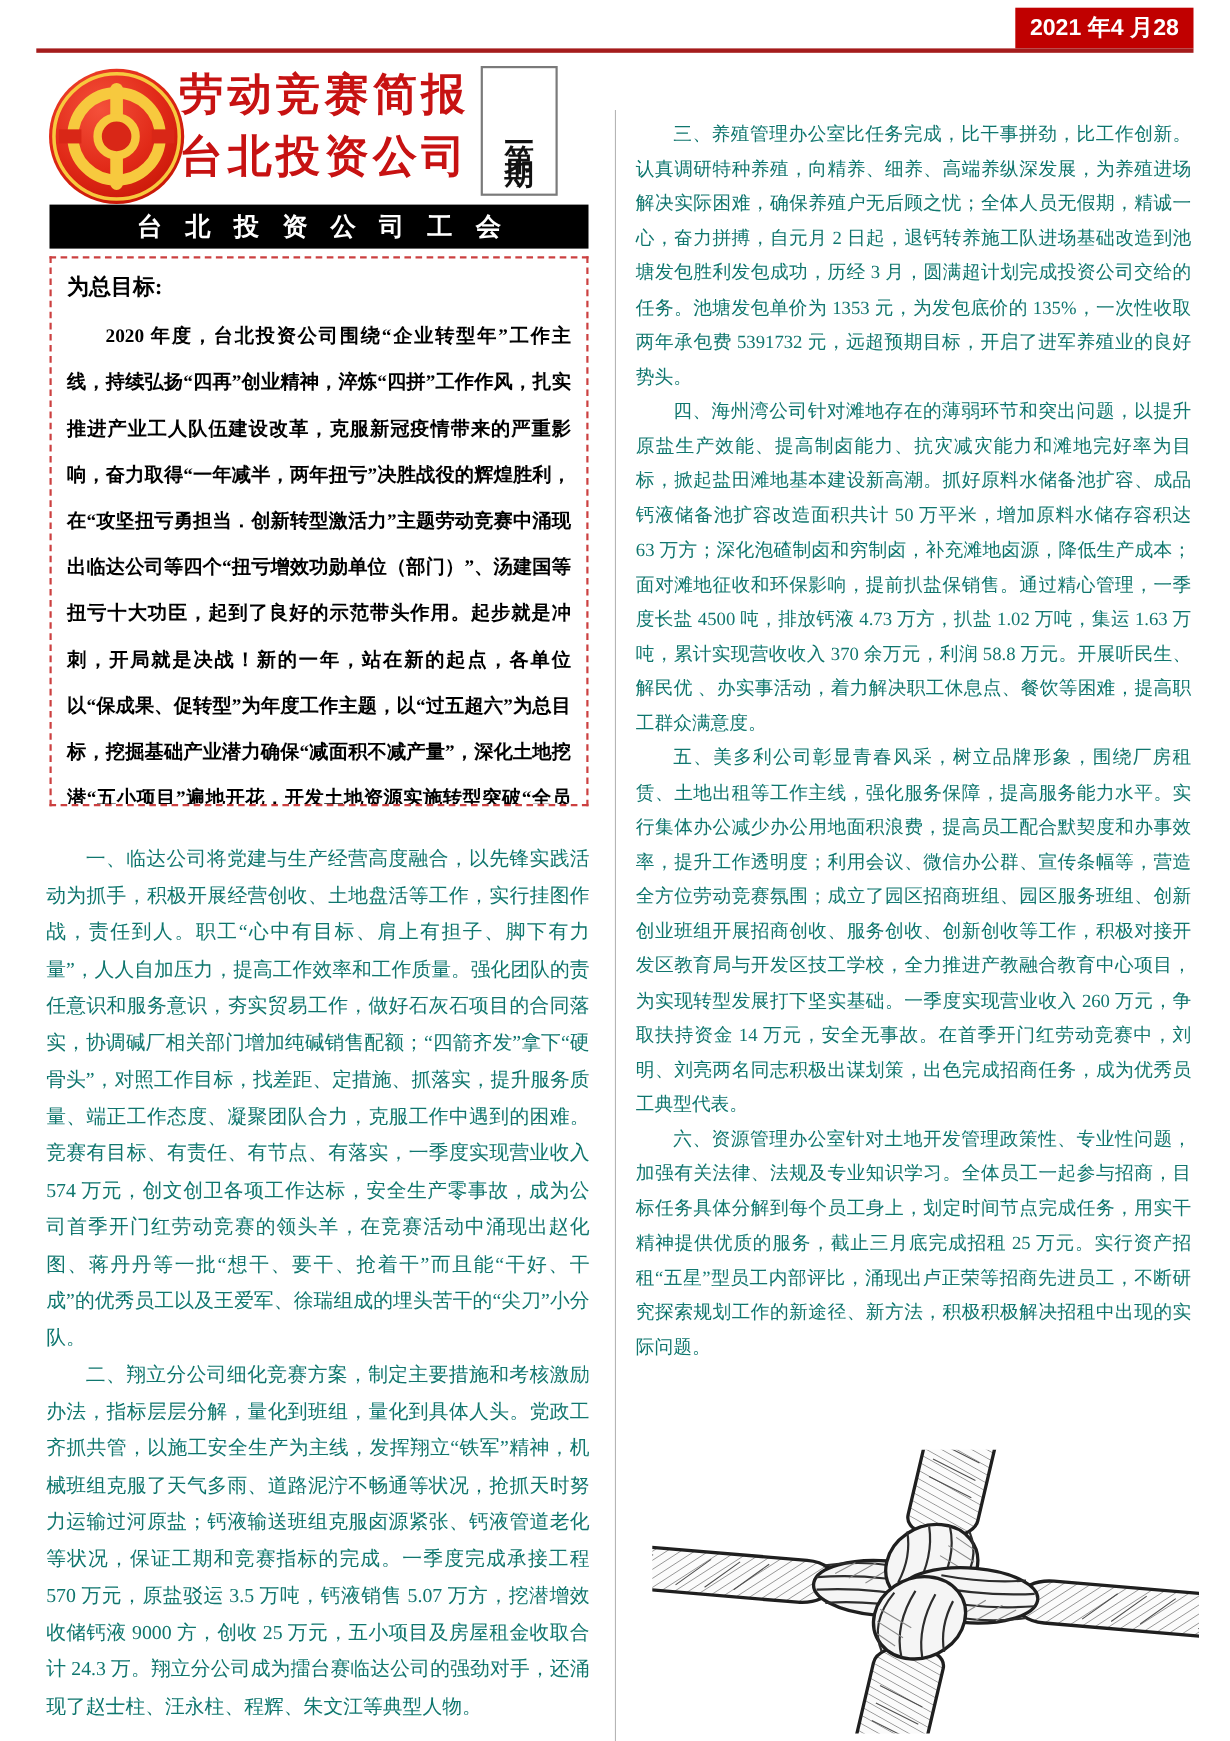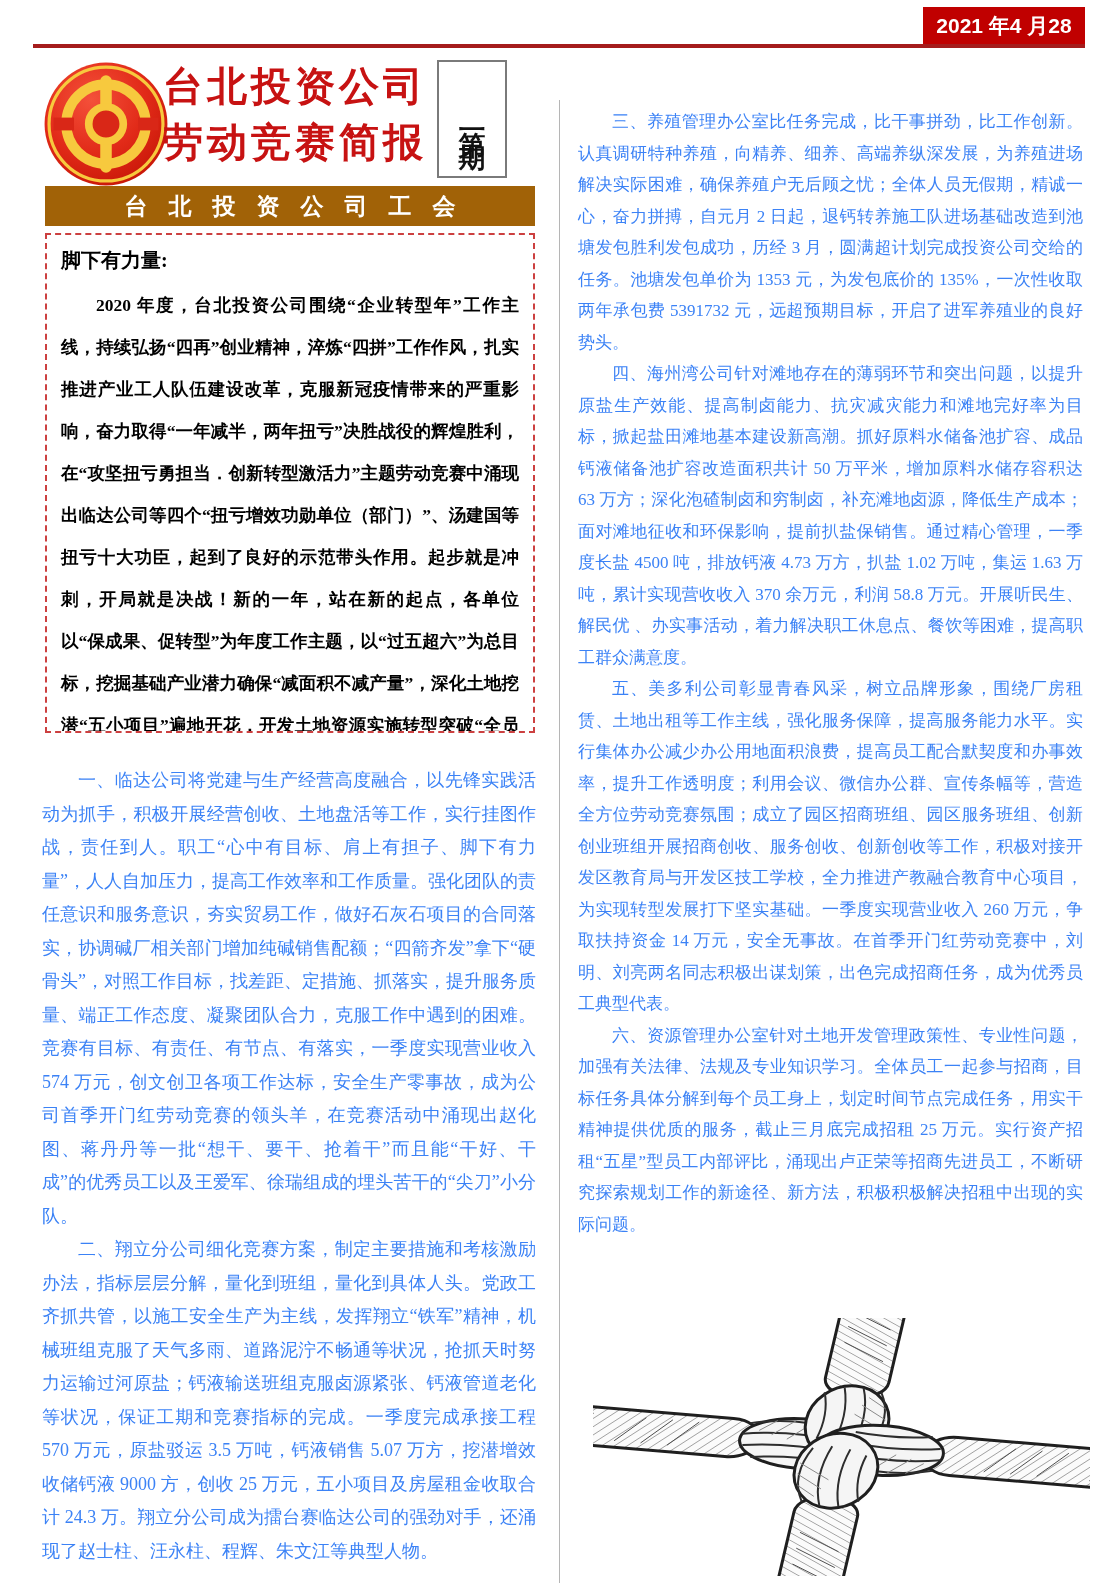--- a/index.html
+++ b/index.html
@@ -31,21 +31,21 @@
     border:2px solid #7a7a7a;background:#fff;
     display:flex;align-items:center;justify-content:center;
   }
   .issue-label{
     writing-mode:vertical-rl;text-orientation:upright;
     font-family:"Liberation Sans","DejaVu Sans",sans-serif;
     font-weight:900;font-size:27px;letter-spacing:6px;color:#111;
   }
   .union-banner{
     position:absolute;left:45px;top:186px;width:490px;height:40px;
-    background:#a16207;color:#ffffff;text-align:center;
+    background:#000000;color:#ffffff;text-align:center;
     font-family:"Liberation Sans","DejaVu Sans",sans-serif;
     font-size:23px;line-height:40px;letter-spacing:21px;text-indent:21px;
     font-weight:bold;white-space:nowrap;overflow:hidden;
   }
 
   
   .intro-box{
     position:absolute;left:45px;top:233px;width:490px;height:500px;
     border:2px dashed #cc4040;box-sizing:border-box;
     padding:10px 14px;overflow:hidden;background:#fff;
@@ -61,21 +61,21 @@
 
   
   .left-col{
     position:absolute;left:42px;top:764px;width:494px;
   }
   .right-col{
     position:absolute;left:578px;top:106px;width:505px;
   }
   .body-para{
     font-size:18px;line-height:33.5px;text-align:justify;
-    text-justify:inter-ideograph;text-indent:2em;margin:0;color:#3b82f6;
+    text-justify:inter-ideograph;text-indent:2em;margin:0;color:#0f766e;
   }
   .right-col .body-para{font-size:17px;line-height:31.5px;}
 
   .col-divider{position:absolute;left:559px;top:100px;width:1px;height:1483px;background:#b5b5b5;}
 
   .hands{position:absolute;left:593px;top:1318px;width:497px;height:258px;}
 </style>
 </head>
 <body>
 
@@ -95,32 +95,32 @@
     <circle cx="50" cy="50" r="48" fill="url(#lg)"></circle>
     <circle cx="50" cy="50" r="44.5" fill="none" stroke="#f7c93e" stroke-width="2.5"></circle>
     <circle cx="50" cy="50" r="31" fill="none" stroke="#f7c93e" stroke-width="8"></circle>
     <rect x="9" y="45" width="16" height="10" fill="#d92717"></rect>
     <rect x="75" y="45" width="16" height="10" fill="#d92717"></rect>
     <rect x="45.5" y="12" width="9" height="76" rx="4.5" fill="#f7c93e"></rect>
     <circle cx="50" cy="50" r="13.5" fill="#d92717" stroke="#f7c93e" stroke-width="6"></circle>
   </svg>
 
   <div class="mast-title">
+    <div>劳动竞赛简报</div>
     <div>台北投资公司</div>
-    <div>劳动竞赛简报</div>
   </div>
 
   <div class="issue-box">
     <div class="issue-label">第一期</div>
   </div>
 
   <div class="union-banner">台北投资公司工会</div>
 
   <div class="intro-box">
-    <div class="intro-heading">脚下有力量:</div>
+    <div class="intro-heading">为总目标:</div>
     <p class="intro-body">2020 年度，台北投资公司围绕“企业转型年”工作主线，持续弘扬“四再”创业精神，淬炼“四拼”工作作风，扎实推进产业工人队伍建设改革，克服新冠疫情带来的严重影响，奋力取得“一年减半，两年扭亏”决胜战役的辉煌胜利，在“攻坚扭亏勇担当．创新转型激活力”主题劳动竞赛中涌现出临达公司等四个“扭亏增效功勋单位（部门）”、汤建国等扭亏十大功臣，起到了良好的示范带头作用。起步就是冲刺，开局就是决战！新的一年，站在新的起点，各单位以“保成果、促转型”为年度工作主题，以“过五超六”为总目标，挖掘基础产业潜力确保“减面积不减产量”，深化土地挖潜“五小项目”遍地开花，开发土地资源实施转型突破“全员招商”，全面推进开塔河和退钙转养项目，扩张物流贸易业、市政服务业、水产养殖业，各条战线捷报频传，全面实现首季开门红。</p>
   </div>
 
   <div class="left-col">
     <p class="body-para">一、临达公司将党建与生产经营高度融合，以先锋实践活动为抓手，积极开展经营创收、土地盘活等工作，实行挂图作战，责任到人。职工“心中有目标、肩上有担子、脚下有力量”，人人自加压力，提高工作效率和工作质量。强化团队的责任意识和服务意识，夯实贸易工作，做好石灰石项目的合同落实，协调碱厂相关部门增加纯碱销售配额；“四箭齐发”拿下“硬骨头”，对照工作目标，找差距、定措施、抓落实，提升服务质量、端正工作态度、凝聚团队合力，克服工作中遇到的困难。竞赛有目标、有责任、有节点、有落实，一季度实现营业收入 574 万元，创文创卫各项工作达标，安全生产零事故，成为公司首季开门红劳动竞赛的领头羊，在竞赛活动中涌现出赵化图、蒋丹丹等一批“想干、要干、抢着干”而且能“干好、干成”的优秀员工以及王爱军、徐瑞组成的埋头苦干的“尖刀”小分队。</p>
     <p class="body-para">二、翔立分公司细化竞赛方案，制定主要措施和考核激励办法，指标层层分解，量化到班组，量化到具体人头。党政工齐抓共管，以施工安全生产为主线，发挥翔立“铁军”精神，机械班组克服了天气多雨、道路泥泞不畅通等状况，抢抓天时努力运输过河原盐；钙液输送班组克服卤源紧张、钙液管道老化等状况，保证工期和竞赛指标的完成。一季度完成承接工程 570 万元，原盐驳运 3.5 万吨，钙液销售 5.07 万方，挖潜增效收储钙液 9000 方，创收 25 万元，五小项目及房屋租金收取合计 24.3 万。翔立分公司成为擂台赛临达公司的强劲对手，还涌现了赵士柱、汪永柱、程辉、朱文江等典型人物。</p>
   </div>
 
   <div class="col-divider"></div>
 

